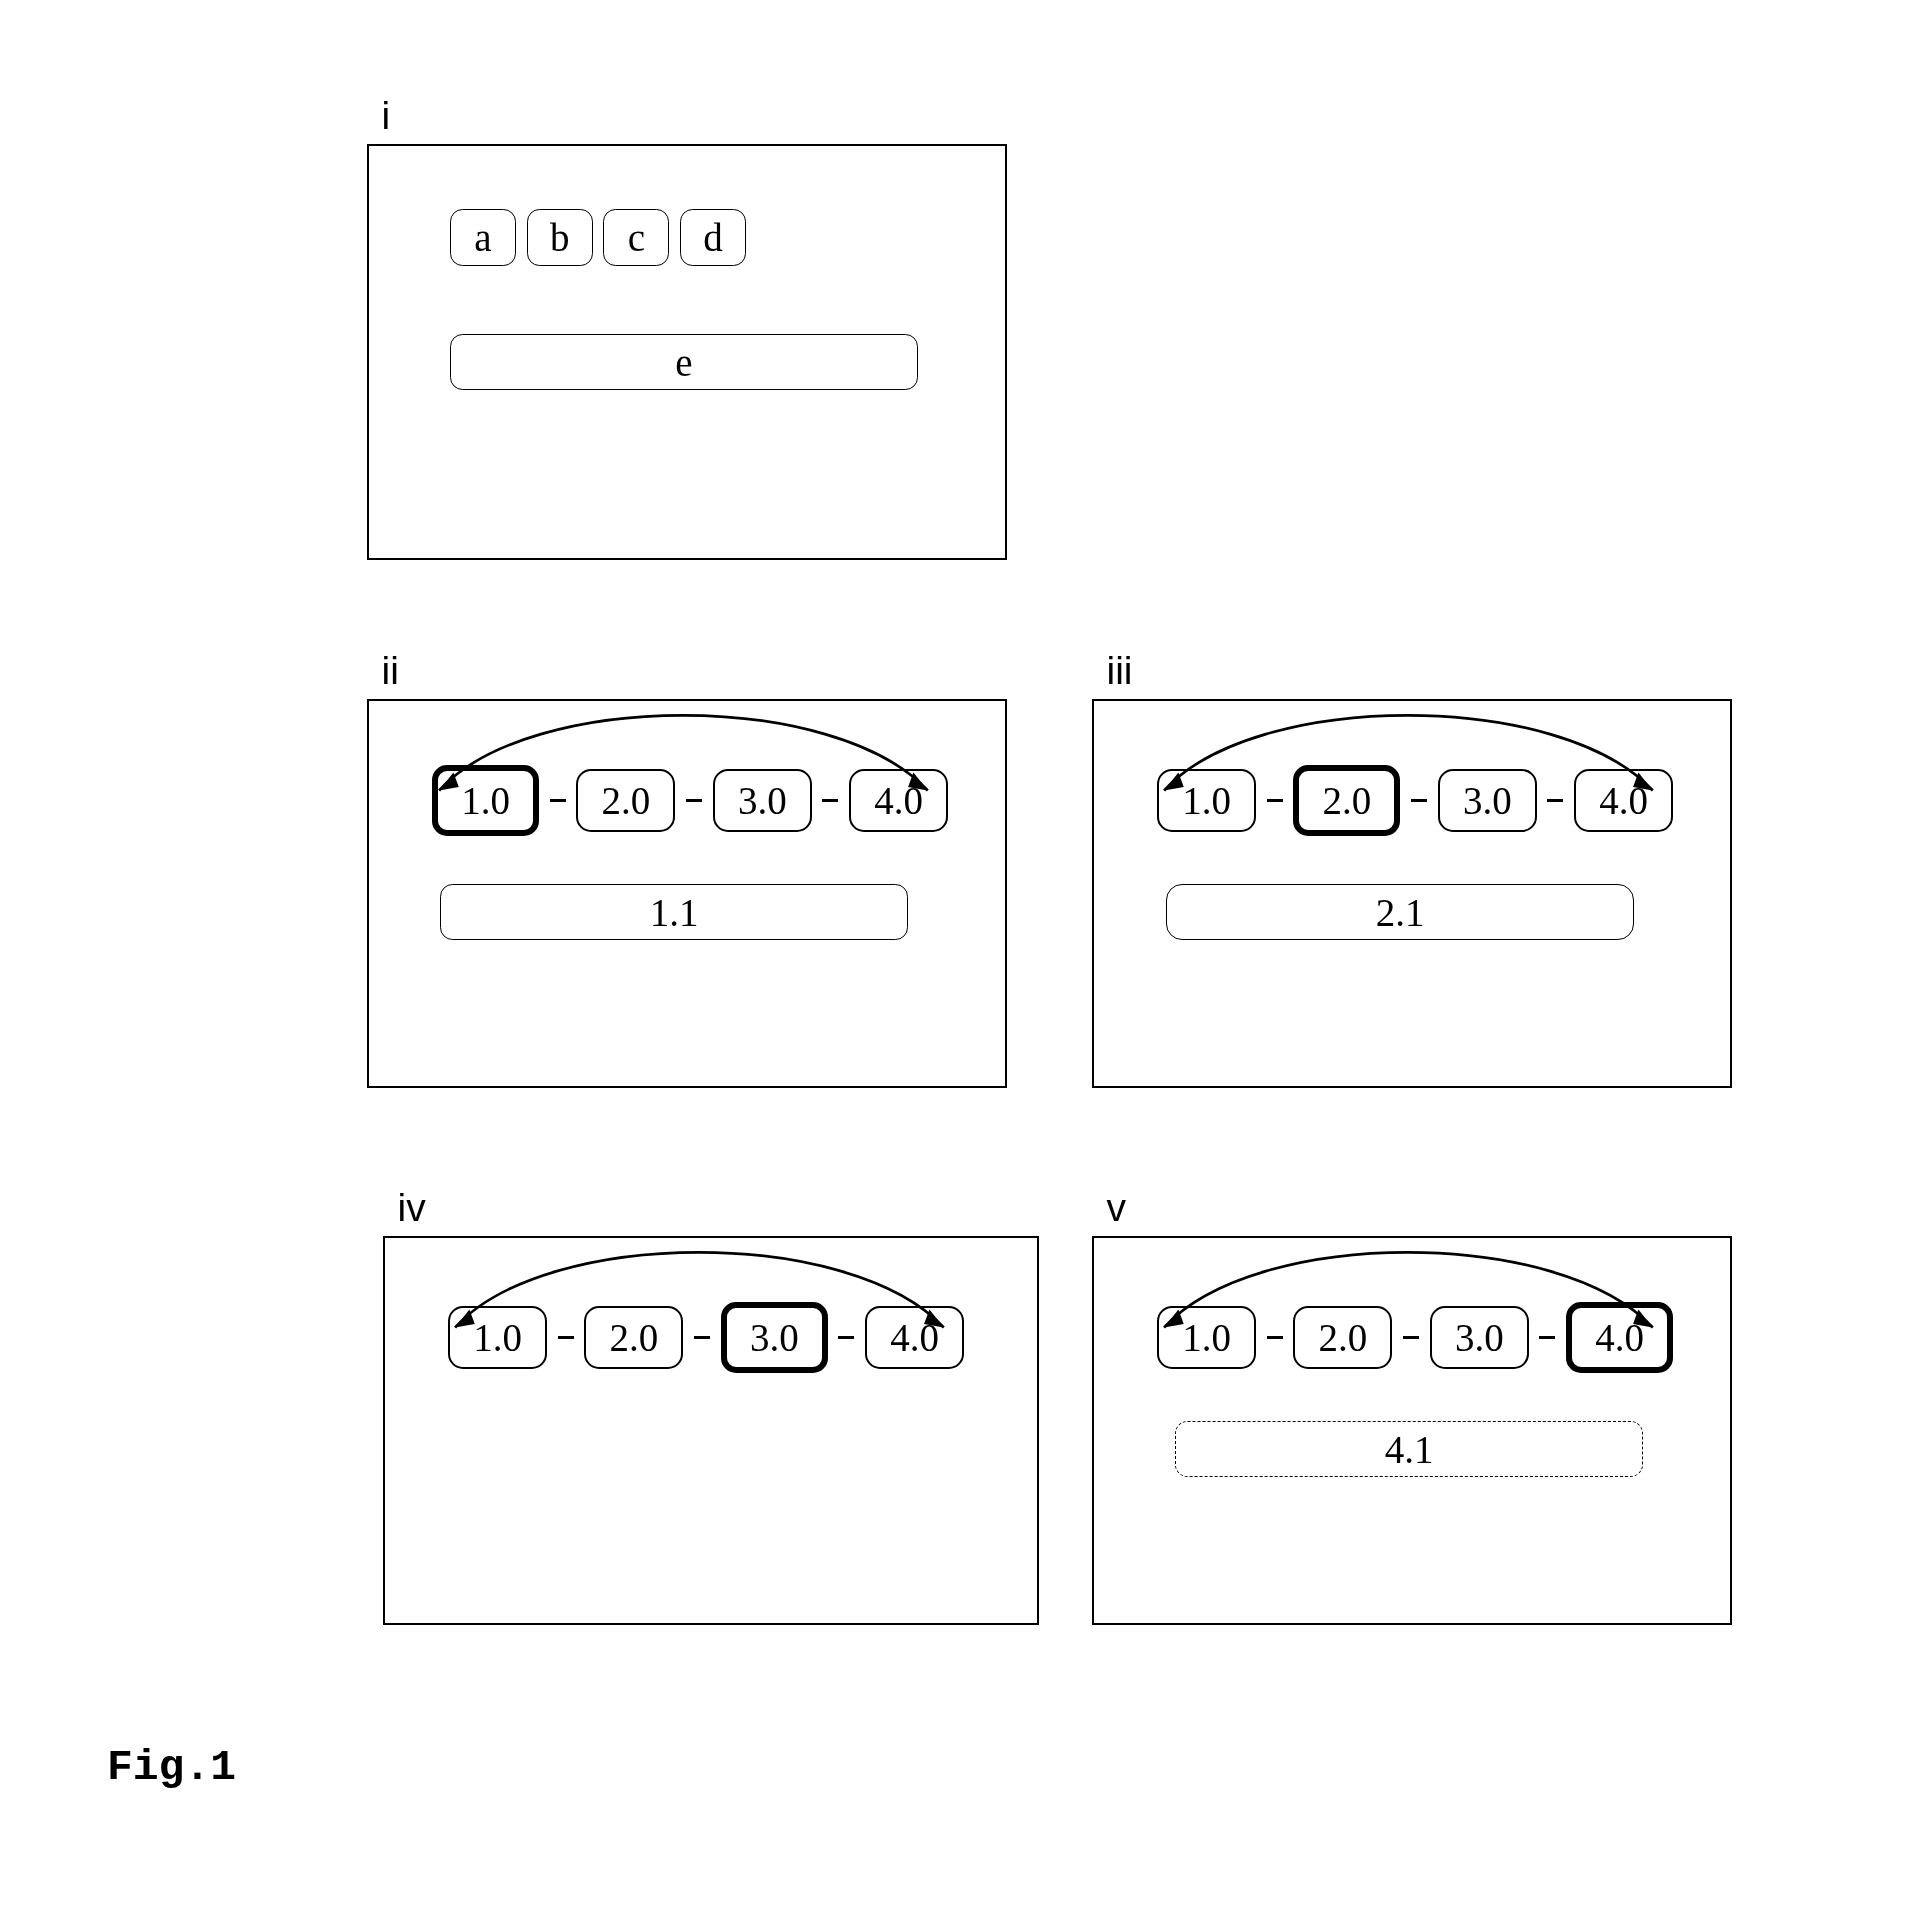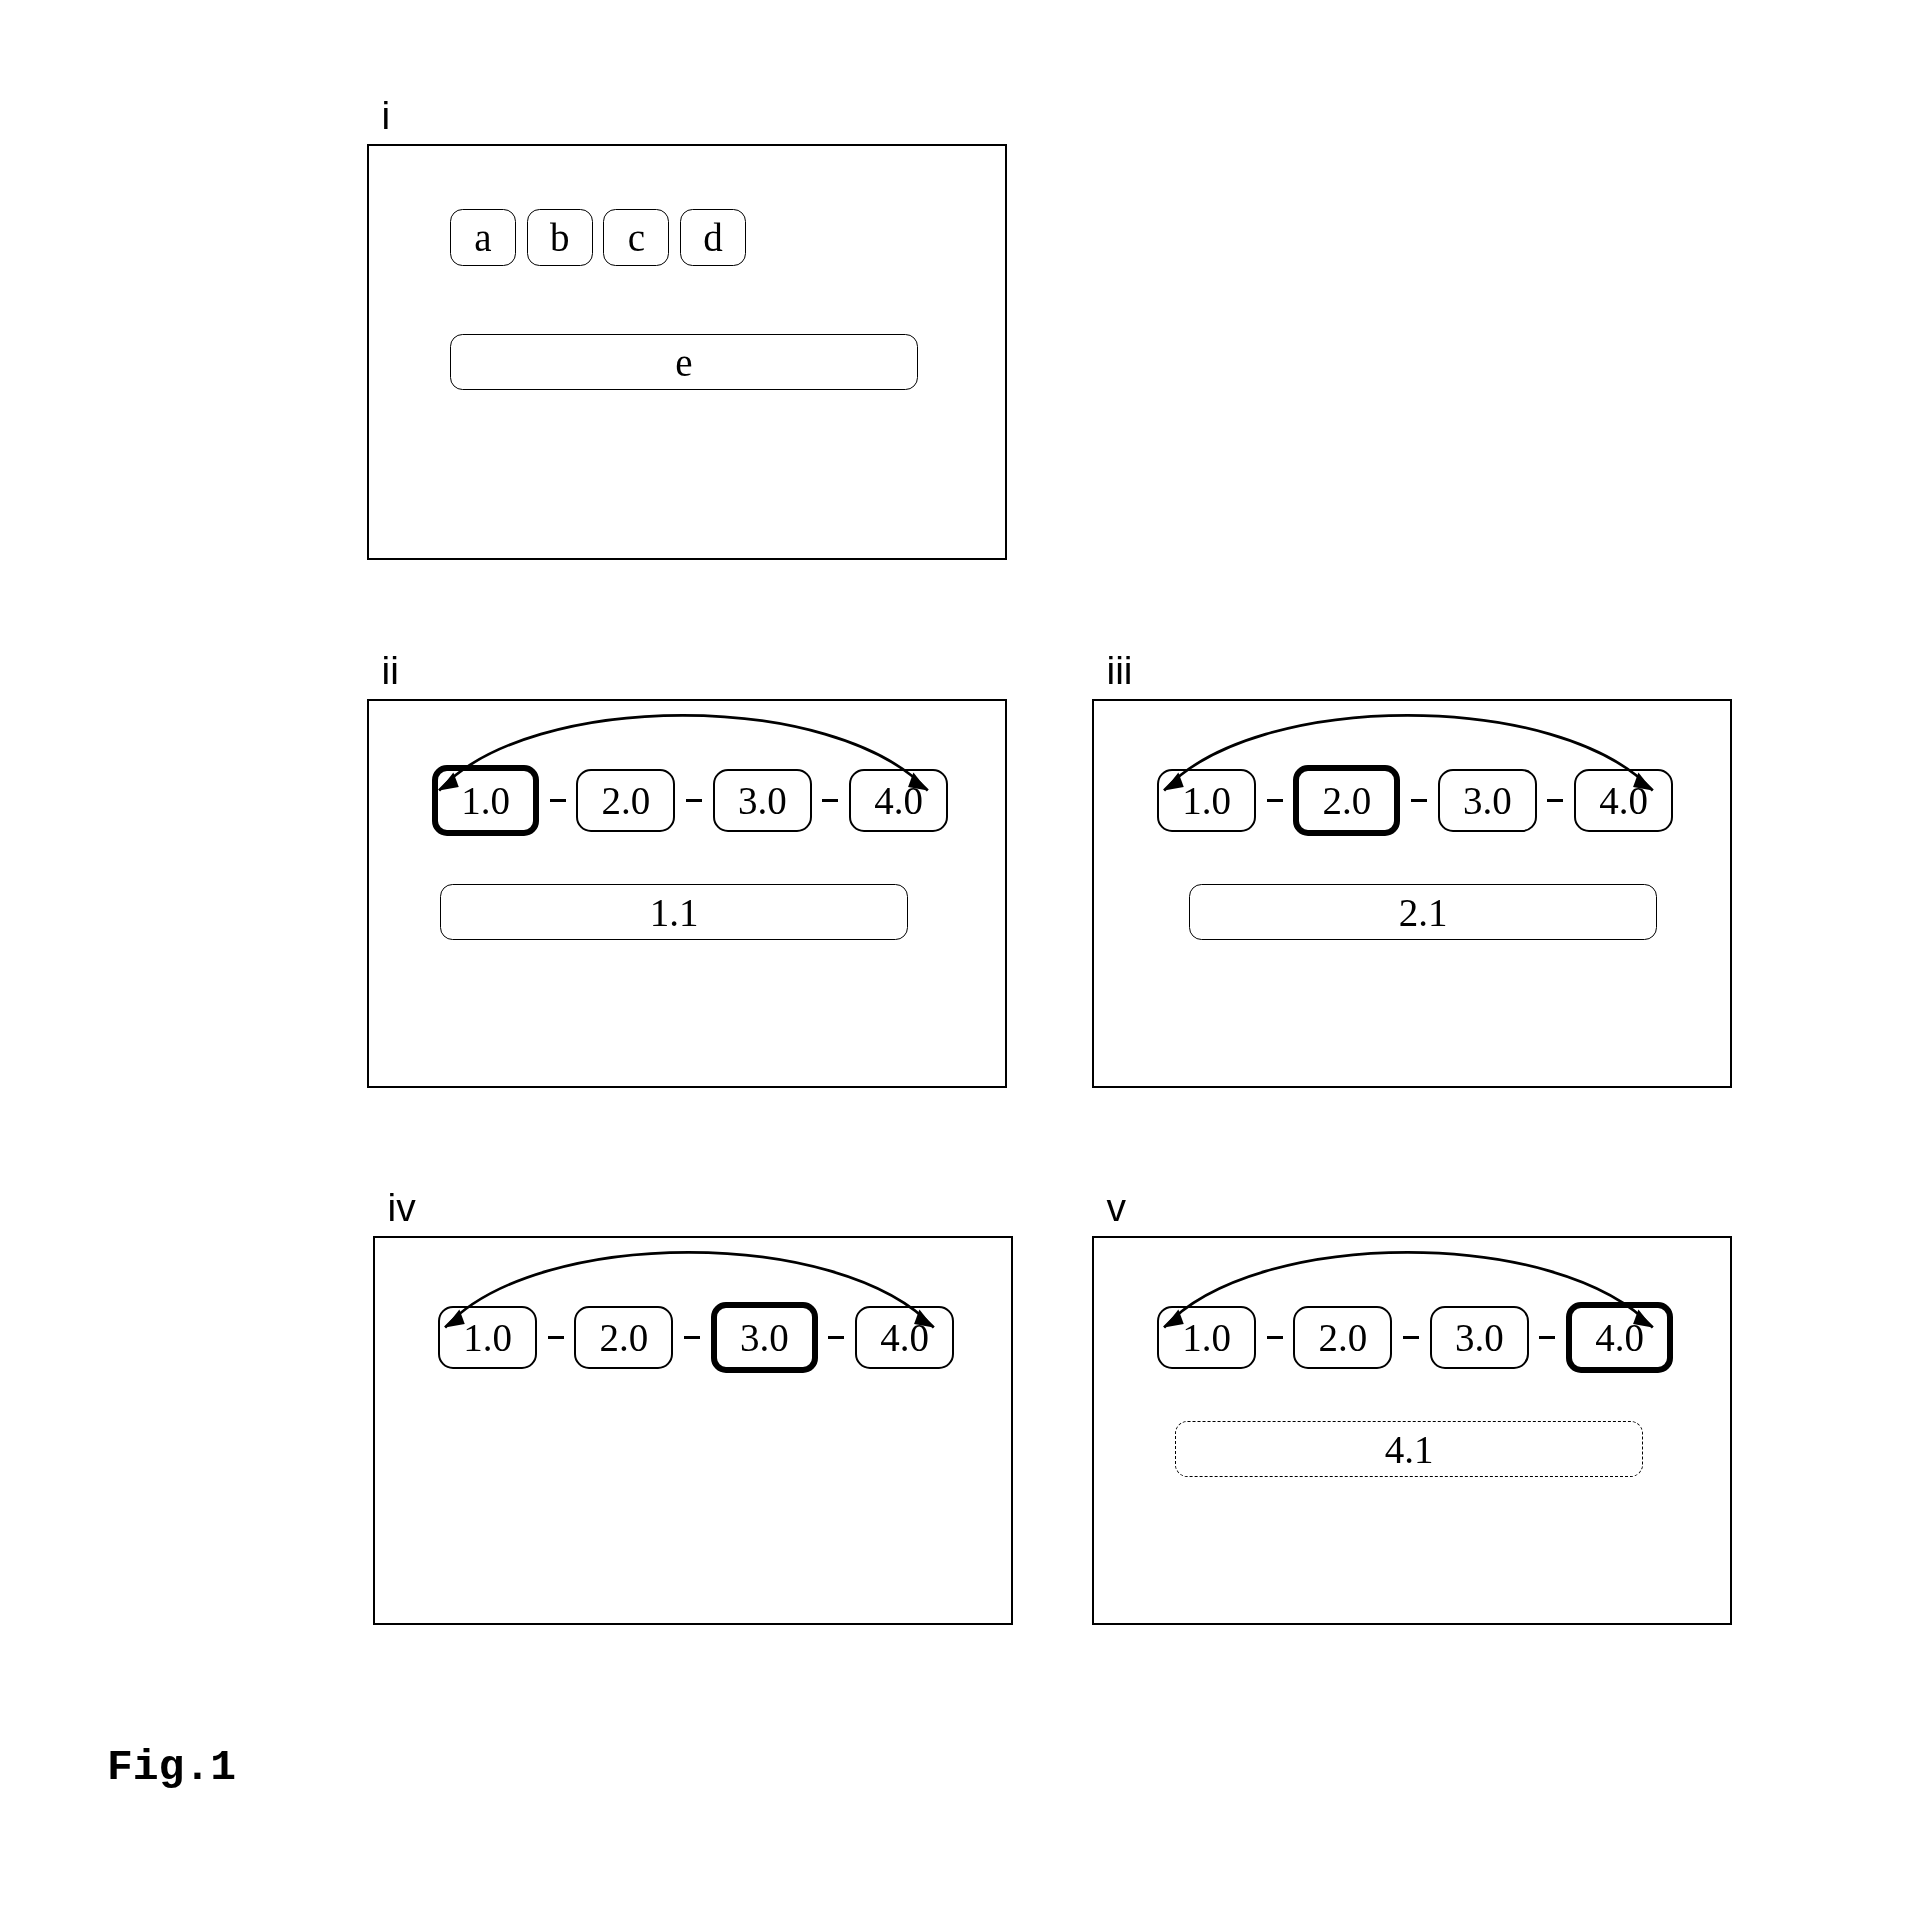--- a/index.html
+++ b/index.html
@@ -146,24 +146,24 @@
     </svg>
     <div class="row" style="left:63px; top:64px;">
       <span class="pill">1.0</span>
       <span class="connector"></span>
       <span class="pill bold">2.0</span>
       <span class="connector"></span>
       <span class="pill">3.0</span>
       <span class="connector"></span>
       <span class="pill">4.0</span>
     </div>
-    <div class="widebox" style="left:95px; top:183px; width:466px;">2.1</div>
+    <div class="widebox" style="left:72px; top:183px; width:466px;border-radius:16px;">2.1</div>
   </div>
 
-  <div class="panel" style="left:266px; top:1146px; width:636px; height:385px;">
+  <div class="panel" style="left:276px; top:1146px; width:636px; height:385px;padding-left:16px;">
     <span class="tag">iv</span>
     <svg class="arclayer" width="636" height="179" viewBox="0 0 710 200">
       <path d="M 78 100 C 180 -12 520 -12 624 100" stroke="black" stroke-width="3" fill="none"></path>
       <polygon points="78,100 94,80 100,96" fill="black"></polygon>
       <polygon points="624,100 608,80 602,96" fill="black"></polygon>
     </svg>
     <div class="row" style="left:63px; top:64px;">
       <span class="pill">1.0</span>
       <span class="connector"></span>
       <span class="pill">2.0</span>

